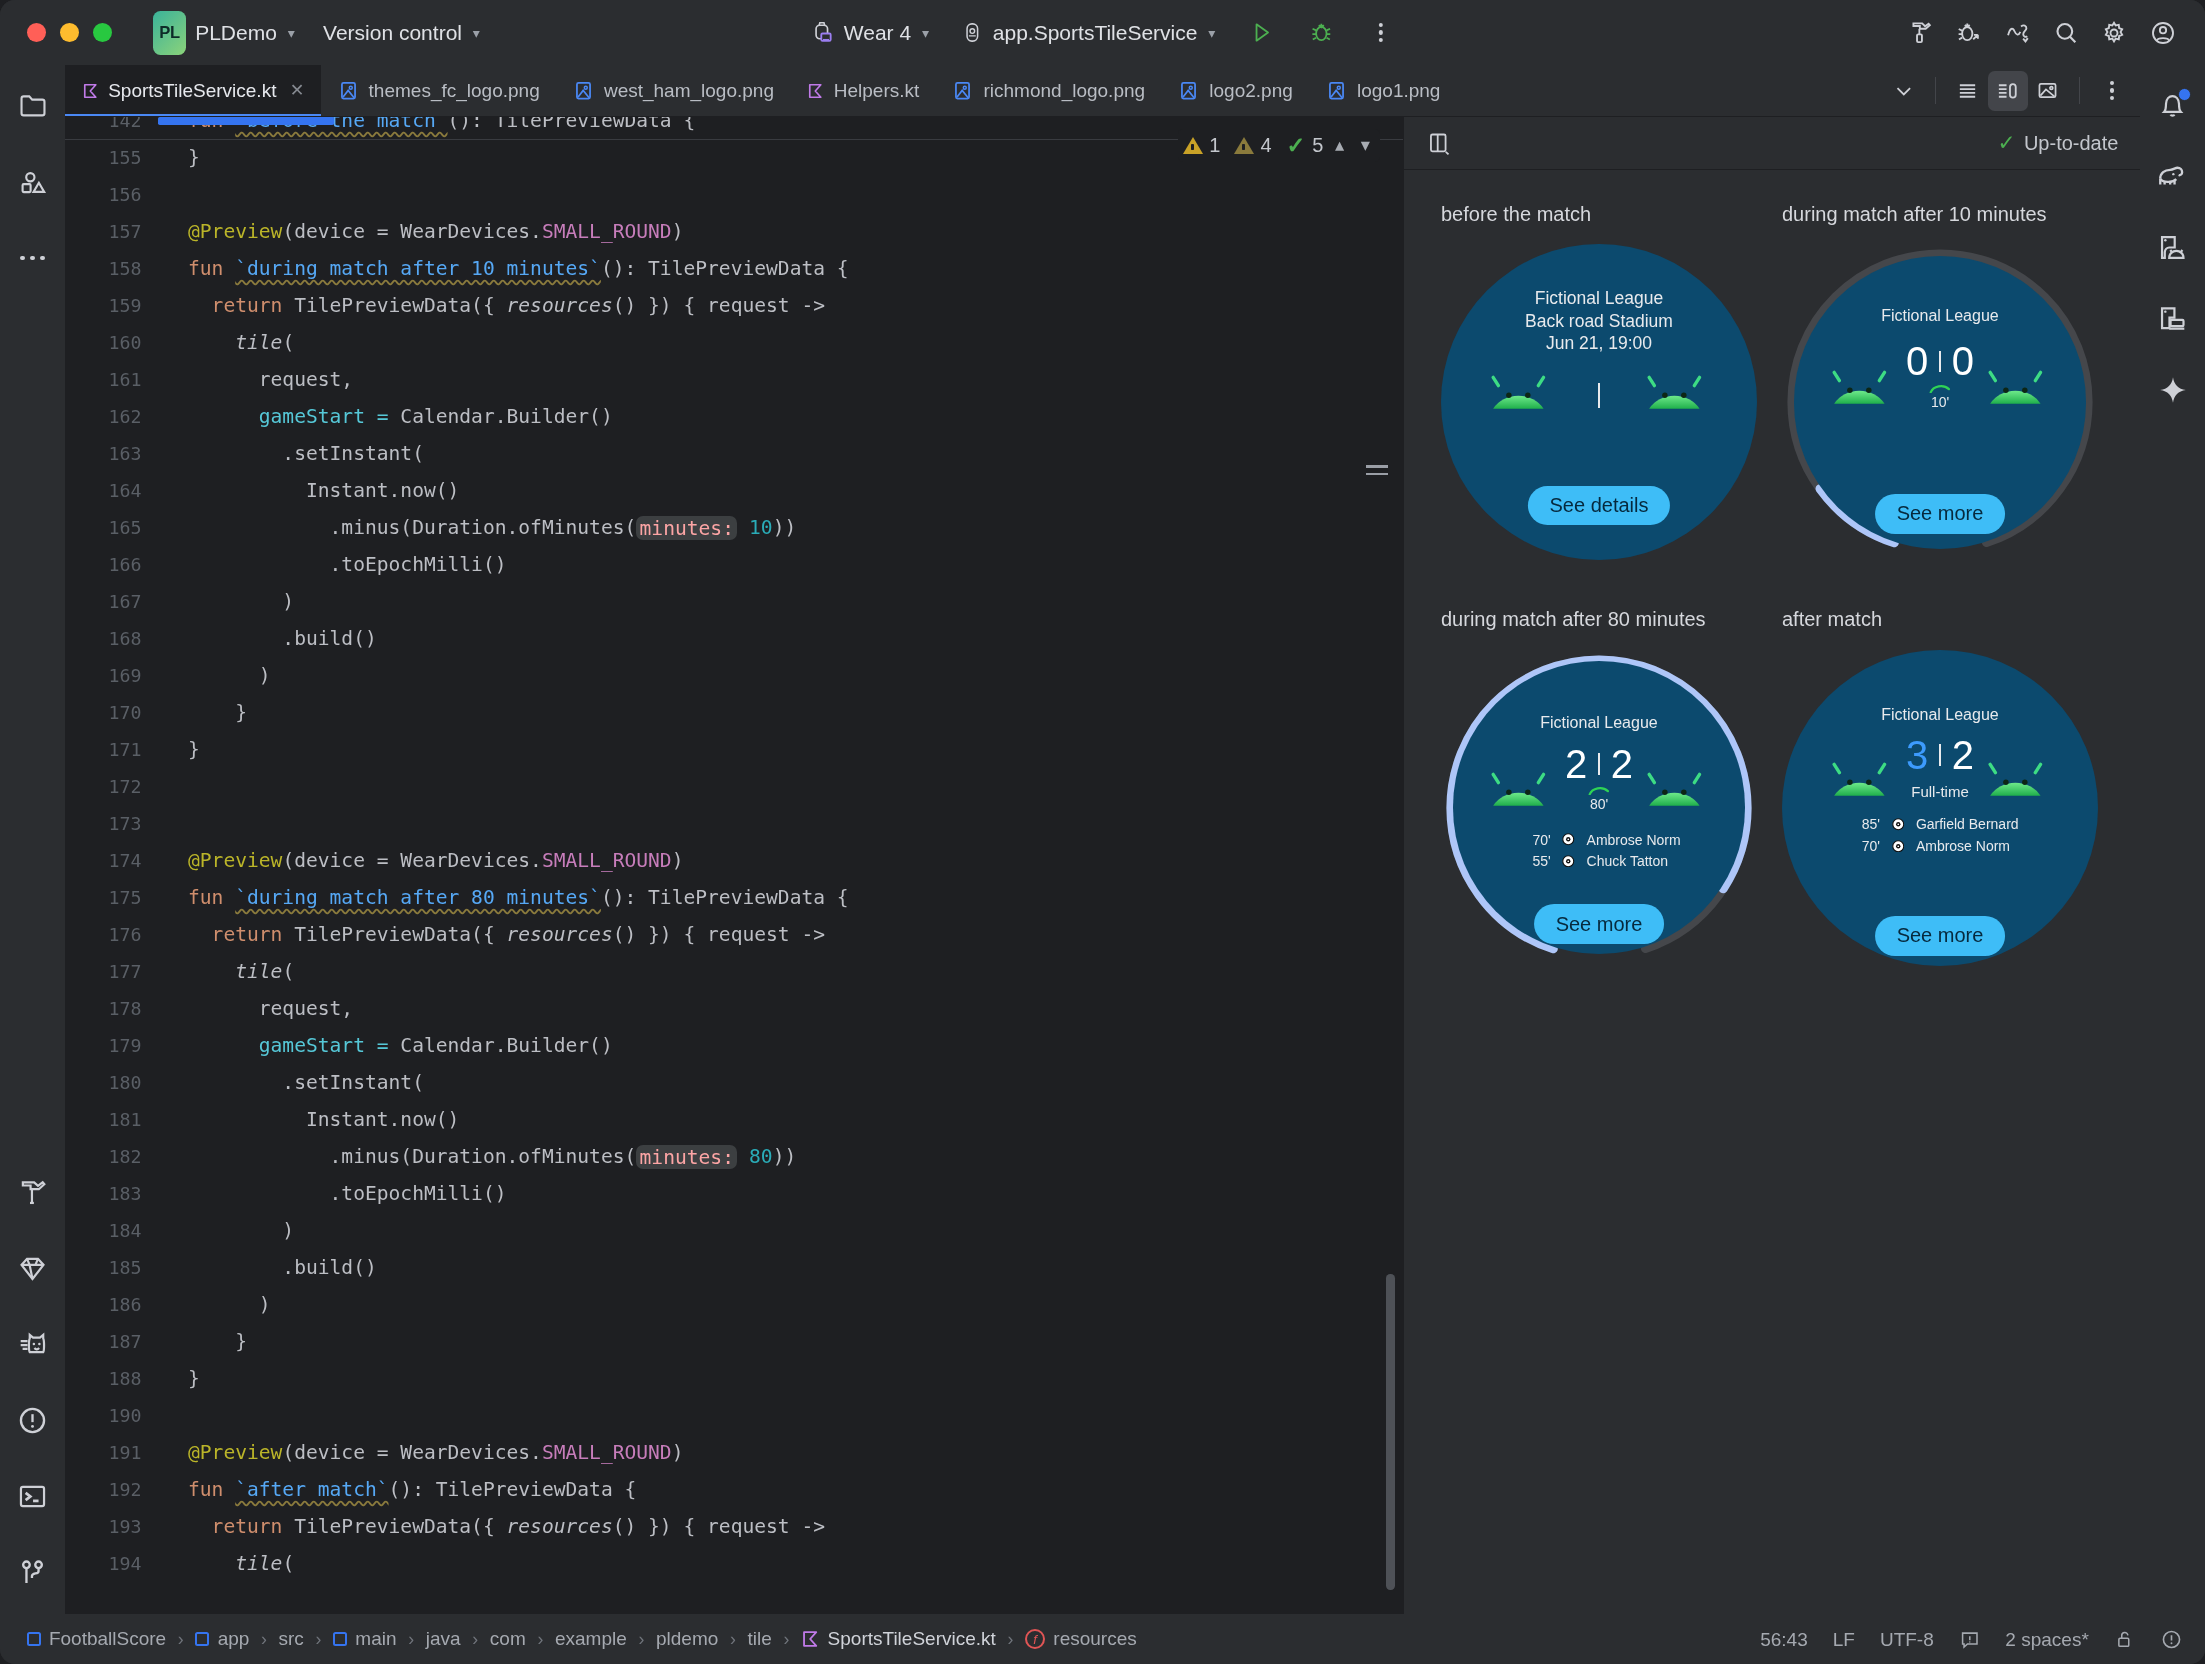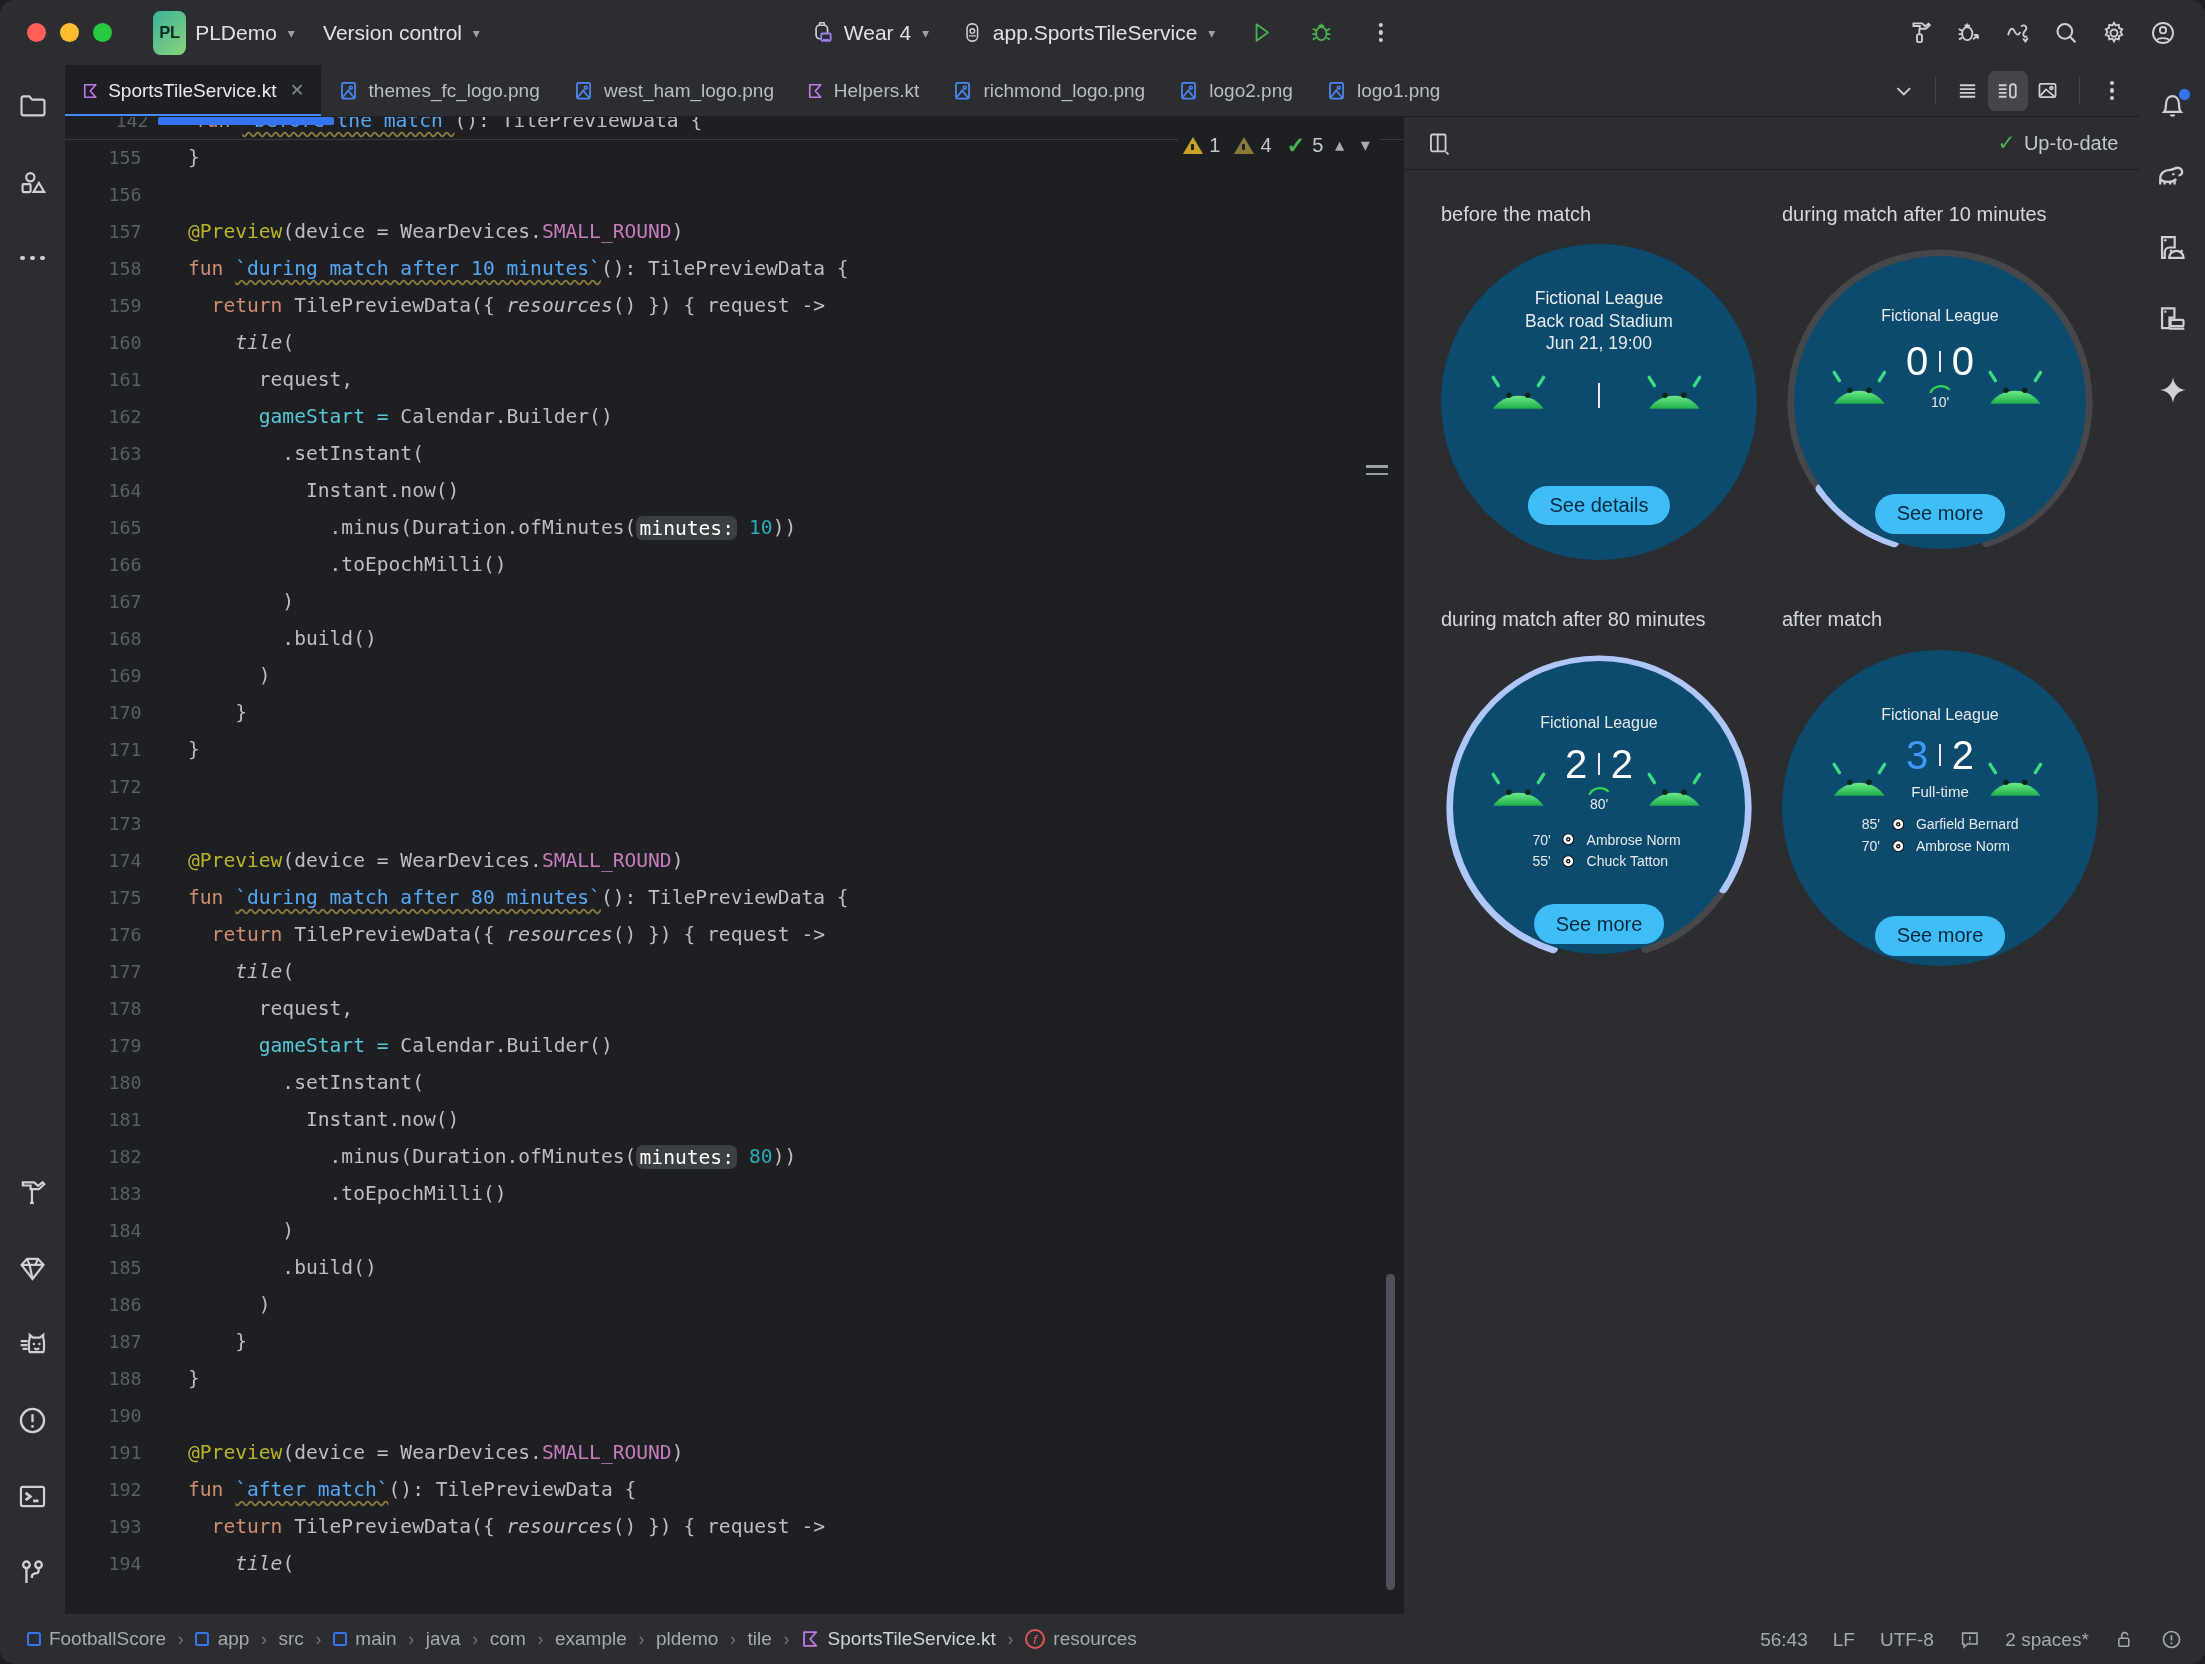--- a/index.html
+++ b/index.html
@@ -141,21 +141,21 @@
   .hr-line { position:absolute; left:0; right:0; top:21.6px; height:0.8px; background:#393b40; z-index:2;}
 
   
   .k-ann { color:#bbb529; }
   .k-kw  { color:#cf8e6d; }
   .k-fn  { color:#56a8f5; text-decoration: underline; text-decoration-color:#56a8f5;}
   .k-const { color:#c77dbb; }
   .k-prop { color:#56c8d8; }
   .k-num { color:#2aacb8; }
   .k-it { font-style: italic; }
-  .k-hint { background:#3c3f41; color:#ffffff; border-radius:7px; padding:0.8px 3.3px; font-style:normal;}
+  .k-hint { background:#3c3f41; color:#fca5a5; border-radius:7px; padding:0.8px 3.3px; font-style:normal;}
   .squig { text-decoration: underline; text-decoration-style: wavy; text-decoration-color:#8a7a3c; text-underline-offset: 4.2px;}
   .ed-scrollbar { position:absolute; right:8.3px; top:1157px; width:8.3px; height:316px; background:#4e5157; border-radius:4.2px;}
   .drag-handle { position:absolute; right:5px; top:354px; color:#8a8f96; font-size:21.6px; line-height:8.3px;}
 
   
   .preview { flex: 1; background: #2b2d30; display: flex; flex-direction: column; min-width:0;
              border-left: 0.8px solid #1e1f22;}
   .prev-head {
     height: 53px; flex:0 0 53px; display:flex; align-items:center;
     padding: 0 21.6px; border-bottom: 0.8px solid #1e1f22;
@@ -515,21 +515,21 @@
             <div class="warn-tri dim" style="margin-left:6.7px;"></div>
             <span class="insp-num">4</span>
             <span class="tick" style="margin-left:8.3px;">✓</span>
             <span class="insp-num">5</span>
             <span class="insp-chev">▴</span>
             <span class="insp-chev">▾</span>
           </div>
 
           <div class="codearea">
 
-            <div class="row" style="height:21.6px;overflow:hidden;padding-left:7px;">
+            <div class="row" style="height:21.6px;overflow:hidden;">
               <div class="gutter" style="position:relative;top:-7.5px;">142</div>
               <div class="code" style="position:relative;top:-7.5px;"><span class="k-kw">fun</span> <span class="k-fn squig">`before the match`</span>(): TilePreviewData {</div>
             </div>
 
             <div class="row" style="margin-top:0.8px;">
               <div class="gutter">155</div>
               <div class="code">}</div>
             </div>
             <div class="row">
               <div class="gutter">156</div>

